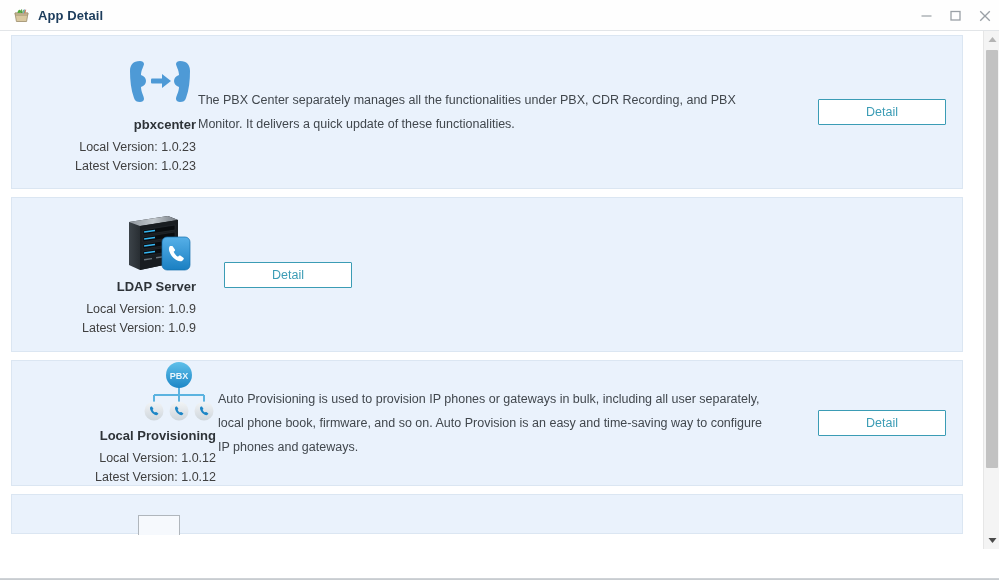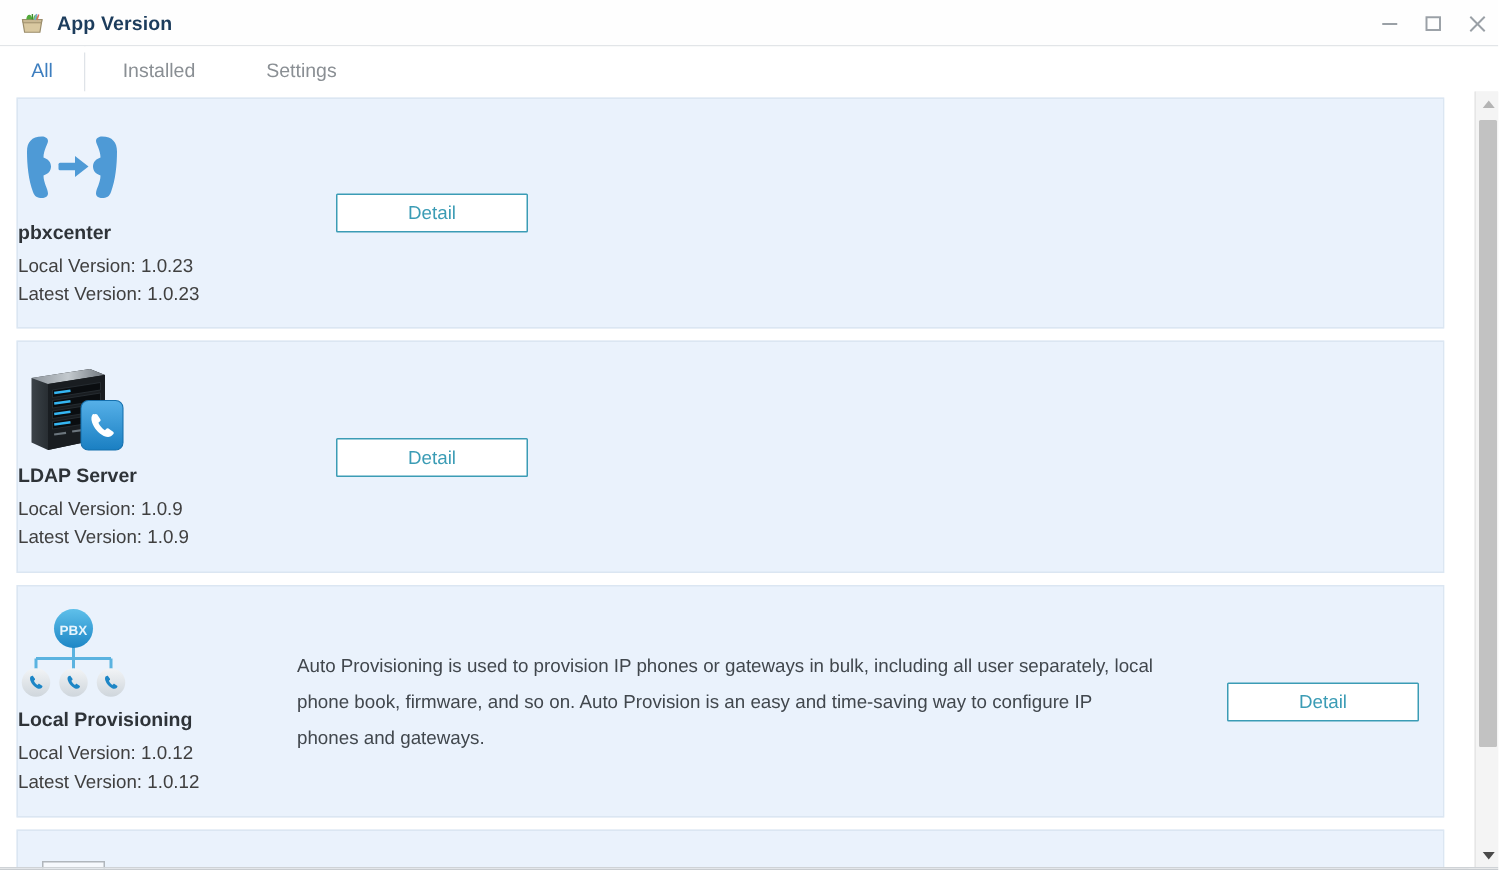--- a/index.html
+++ b/index.html
@@ -113,21 +113,21 @@
     border: 1px solid #dbe6f2;
     display: flex;
     align-items: center;
     margin-bottom: 8px;
   }
   .card-left {
     width: 184px;
     flex: 0 0 184px;
     display: flex;
     flex-direction: column;
-    align-items: flex-start;
+    align-items: flex-end;
     padding: 13px 0 11px 0;
   }
   .card-icon-wrap {
     height: 60px;
     display: flex; align-items: center; justify-content: center;
     margin-bottom: 6px;
   }
   .card-app-name {
     font-size: 13px;
     font-weight: bold;
@@ -169,21 +169,21 @@
     font-family: "Liberation Sans", sans-serif;
     display: flex; align-items: center; justify-content: center;
     cursor: pointer;
     border-radius: 1px;
     margin-left: 28px;
   }
 
   
   #card-pbxcenter { height: 154px; }
   #card-ldap { height: 155px; }
-  #card-autoprov { height: 155px; }
+  #card-autoprov { height: 126px; padding-left: 20px; }
   #card-partial { height: 40px; align-items: flex-start; }
   #card-partial .card-left { padding-top: 10px; }
 
   
   .icon-pbxcenter { width: 72px; height: 50px; position: relative; }
   .icon-ldap { width: 76px; height: 62px; position: relative; }
   .icon-autoprov { width: 74px; height: 62px; position: relative; }
   .icon-partial { width: 74px; height: 30px; position: relative; overflow: hidden; }
   .icon-partial-box {
     position: absolute;
@@ -253,21 +253,21 @@
         <svg width="17" height="16" viewBox="0 0 17 16">
           <path d="M2 6 L15 6 L13.6 14.5 L3.4 14.5 Z" fill="#d9c8a0" stroke="#9a8c6a" stroke-width="0.8"></path>
           <path d="M2 6 L15 6 L14.6 8.2 L2.4 8.2 Z" fill="#c9b893" stroke="#9a8c6a" stroke-width="0.6"></path>
           <path d="M4.5 6 C4.5 2.5 8 1 8.5 5.8 Z" fill="#52aa3a"></path>
           <path d="M9 5.8 C9.6 1.2 13 2.4 12.2 6 Z" fill="#6cc34a"></path>
           <path d="M8.6 6 L8.6 2.4" stroke="#3f8c2c" stroke-width="0.9"></path>
           <rect x="10.3" y="2.2" width="1.1" height="4.2" fill="#7fa8d4" transform="rotate(18 10.8 4.3)"></rect>
           <rect x="11.8" y="2.6" width="0.9" height="3.8" fill="#e0695f" transform="rotate(18 12.2 4.5)"></rect>
         </svg>
       </span>
-      <span class="app-title">App Version</span>
+      <span class="app-title">App Detail</span>
     </div>
 
     <div id="window-controls">
       <div class="win-btn">
         <svg width="13" height="13" viewBox="0 0 13 13">
           <line x1="1.5" y1="7" x2="11.5" y2="7" stroke="#9aa0a6" stroke-width="1.2"></line>
         </svg>
       </div>
       <div class="win-btn">
         <svg width="13" height="13" viewBox="0 0 13 13">
@@ -276,32 +276,20 @@
       </div>
       <div class="win-btn">
         <svg width="14" height="14" viewBox="0 0 14 14">
           <line x1="2.2" y1="2.2" x2="11.8" y2="11.8" stroke="#9aa0a6" stroke-width="1.3"></line>
           <line x1="11.8" y1="2.2" x2="2.2" y2="11.8" stroke="#9aa0a6" stroke-width="1.3"></line>
         </svg>
       </div>
     </div>
   </div>
 
-  <div id="tab-bar">
-    <div class="tab" id="tab-all">
-      <span>All</span>
-    </div>
-    <div id="tab-sep"></div>
-    <div class="tab" id="tab-installed">
-      <span>Installed</span>
-    </div>
-    <div class="tab" id="tab-settings">
-      <span>Settings</span>
-    </div>
-  </div>
 
   <div id="content-area">
 
     <div id="cards-region">
 
       <div class="app-card" id="card-pbxcenter">
         <div class="card-left">
           <div class="card-icon-wrap">
             <span class="icon-pbxcenter">
               <svg width="72" height="50" viewBox="0 0 72 50">
@@ -316,20 +304,23 @@
           </div>
           <div class="card-app-name">pbxcenter</div>
           <div class="card-version">
             <span>Local Version:</span>
             <span>1.0.23</span>
           </div>
           <div class="card-version">
             <span>Latest Version:</span>
             <span>1.0.23</span>
           </div>
+        </div>
+        <div class="card-mid">
+          <div class="card-desc">The PBX Center separately manages all the functionalities under PBX, CDR Recording, and PBX Monitor. It delivers a quick update of these functionalities.</div>
         </div>
         <div class="card-right">
           <button class="detail-button">Detail</button>
         </div>
       </div>
 
       <div class="app-card" id="card-ldap">
         <div class="card-left">
           <div class="card-icon-wrap">
             <span class="icon-ldap">

